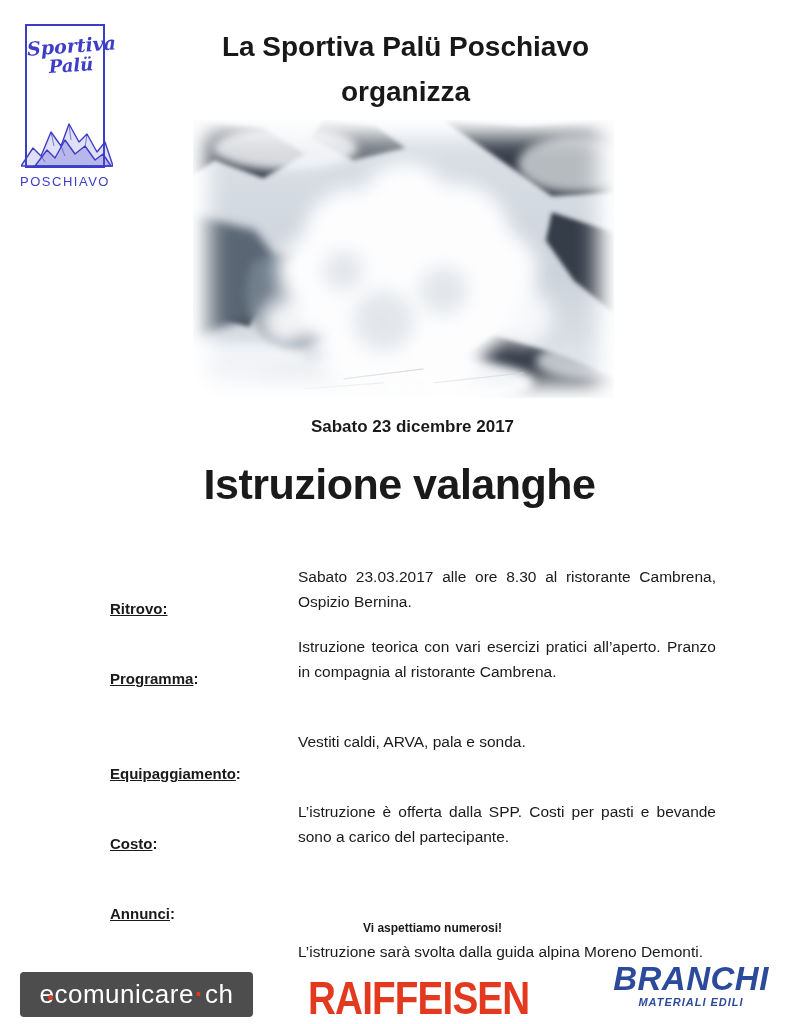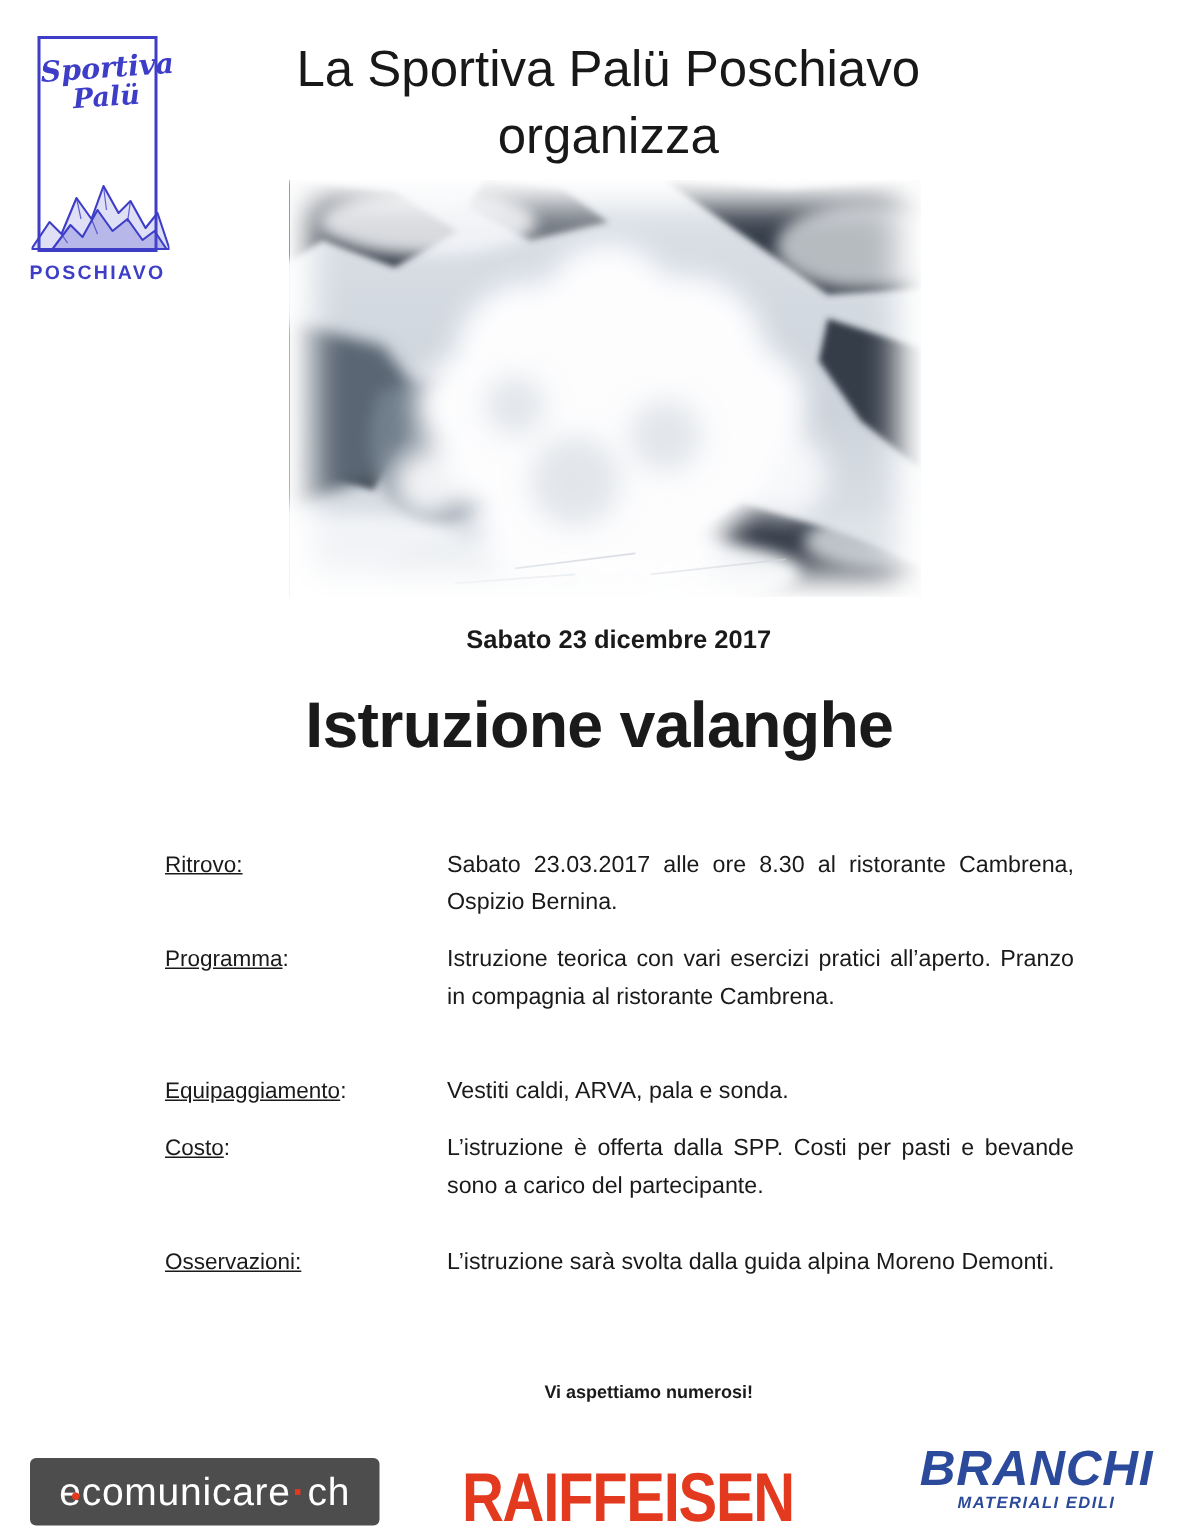--- a/index.html
+++ b/index.html
@@ -10,41 +10,41 @@
   .logo{position:absolute;left:18px;top:24px;width:94px;}
   .logo-box{position:relative;margin:0 auto;width:80px;height:144px;
             border:2px solid var(--blue,#3d3dc8);box-sizing:border-box;background:#fff;}
   .logo-script{position:absolute;top:10px;left:0;width:100%;text-align:center;
                font-family:"DejaVu Serif",serif;font-style:italic;font-weight:bold;
                color:var(--blue,#3d3dc8);line-height:20px;}
   .logo-script .l1{display:block;font-size:19px;transform:rotate(-4deg);}
   .logo-script .l2{display:block;font-size:18px;transform:rotate(-4deg) translateX(6px);}
   .logo-mountain{position:absolute;bottom:-2px;left:-6px;width:92px;height:52px;}
   .logo-sub{margin-top:6px;text-align:center;font-size:13px;letter-spacing:1.5px;
-            color:var(--blue,#3d3dc8);font-weight:700;}
+            color:var(--blue,#3d3dc8);font-weight:400;}
 
   
   .main-title{position:absolute;top:24px;left:0;width:100%;padding-left:18px;box-sizing:border-box;
-              text-align:center;font-size:34px;font-weight:normal;line-height:45px;color:#181818;}
+              text-align:center;font-size:28px;font-weight:bold;line-height:45px;color:#181818;}
   .date-line{position:absolute;top:417px;left:0;width:100%;padding-left:32px;box-sizing:border-box;
              text-align:center;font-size:17px;font-weight:bold;}
   .big-title{position:absolute;top:460px;left:0;width:100%;padding-left:6px;box-sizing:border-box;
              text-align:center;font-size:43px;font-weight:bold;letter-spacing:-0.5px;}
 
   
   .photo{position:absolute;left:193px;top:120px;width:421px;height:278px;}
   .photo svg{display:block;width:100%;height:100%;}
   .photo .vignette{position:absolute;inset:0;pointer-events:none;
                    box-shadow:inset 0 0 22px 16px #ffffff;}
 
   
   .details{position:absolute;left:110px;top:564px;width:606px;}
   .drow{display:flex;margin-bottom:13px;}
   .drow.gap-after{margin-bottom:38px;}
-  .dlabel{width:188px;flex:none;font-weight:normal;font-size:15px;line-height:25px;}
+  .dlabel{width:188px;flex:none;font-weight:bold;font-size:15px;line-height:25px;margin-top:32px;}
   .dlabel .u{text-decoration:underline;}
   .dtext{flex:1;font-size:15.5px;line-height:25px;text-align:justify;text-align-last:left;}
 
   .closing{position:absolute;top:921px;left:0;width:100%;text-align:center;
            font-size:12px;font-weight:bold;padding-left:36px;}
 
   
   .sp-comunicare{position:absolute;left:20px;top:972px;width:233px;height:45px;
                  background:var(--dark,#4d4d4d);border-radius:4px;display:flex;
                  align-items:center;justify-content:center;color:#fff;
@@ -173,20 +173,21 @@
     </div>
       <div class="drow">
       <div class="dlabel"><span class="u">Equipaggiamento</span><span>:</span></div>
       <div class="dtext">Vestiti caldi, ARVA, pala e sonda.</div>
     </div>
       <div class="drow">
       <div class="dlabel"><span class="u">Costo</span><span>:</span></div>
       <div class="dtext">L’istruzione è offerta dalla SPP. Costi per pasti e bevande sono a carico del partecipante.</div>
     </div>
       <div class="drow">
+      <div class="dlabel"><span class="u">Annunci</span><span>:</span></div>
     </div>
       <div class="drow">
       <div class="dlabel"><span class="u">Osservazioni:</span><span></span></div>
       <div class="dtext">L’istruzione sarà svolta dalla guida alpina Moreno Demonti.</div>
     </div>
     </div>
 
   <div class="closing">Vi aspettiamo numerosi!</div>
 
   <div class="sp-comunicare">

